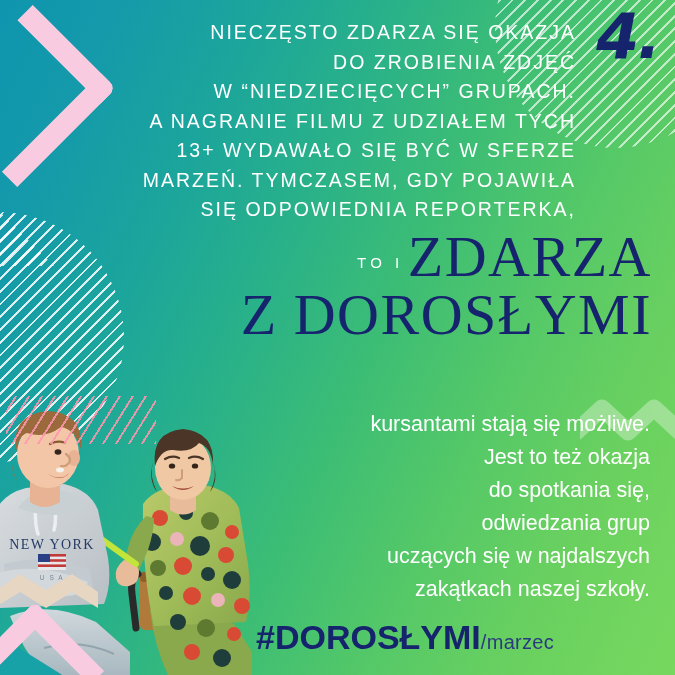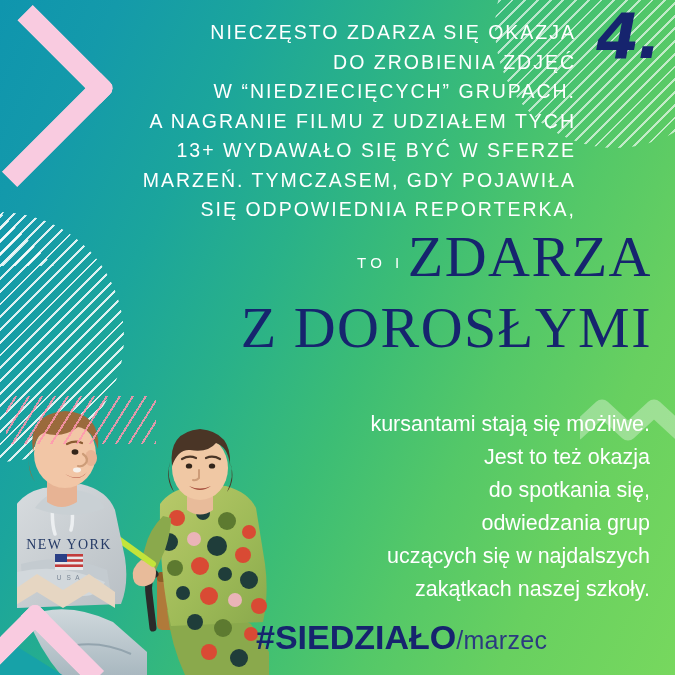--- a/index.html
+++ b/index.html
@@ -169,21 +169,20 @@
     font-size: 58px;
     line-height: 58px;
     letter-spacing: 1.5px;
     font-weight: 400;
     display: inline-block;
     vertical-align: middle;
   }
   #headline-line-2 {
     display: block;
     text-align: right;
-    margin-top: 13px;
   }
 
   
   #body-paragraph {
     position: absolute;
     right: 25px; top: 408px;
     width: 420px;
     text-align: right;
     color: #ffffff;
     font-size: 21.5px;
@@ -200,30 +199,30 @@
     z-index: 9;
     white-space: nowrap;
   }
   #hashtag-main {
     font-size: 34px;
     font-weight: 700;
     color: #16246e;
     letter-spacing: 0px;
   }
   #hashtag-suffix {
-    font-size: 25px;
+    font-size: 20px;
     font-weight: 400;
     color: #2b3a80;
     letter-spacing: .3px;
   }
 
   
   #photo-cutout {
     position: absolute;
-    left: 17px; top: 396px;
+    left: 0; top: 396px;
     width: 252px; height: 279px;
     z-index: 3;
   }
   #photo-cutout svg { display: block; }
 </style>
 </head>
 <body>
 
 <div id="card">
 
@@ -376,16 +375,16 @@
         <path d="M50,48 q8,-4 15,-1" stroke="#8a5c32" stroke-width="2.2" fill="none" stroke-linecap="round"></path>
         <path d="M66,58 q7,5 2,10 q-3,3 -7,2" stroke="#cd9c78" stroke-width="2.2" fill="none" stroke-linecap="round"></path>
         <path d="M48,78 q14,8 22,-2 q-8,11 -22,2 Z" fill="#b0503f"></path>
         <ellipse cx="60" cy="74" rx="4" ry="2.4" fill="#f6f2ee"></ellipse>
 
       </g>
     </svg>
   </div>
 
   <div id="hashtag-row">
-    <span id="hashtag-main">#SIEDZIAŁO</span><span id="hashtag-suffix">/marzec</span>
+    <span id="hashtag-main">#DOROSŁYMI</span><span id="hashtag-suffix">/marzec</span>
   </div>
 
 </div>
 
 </body></html>

